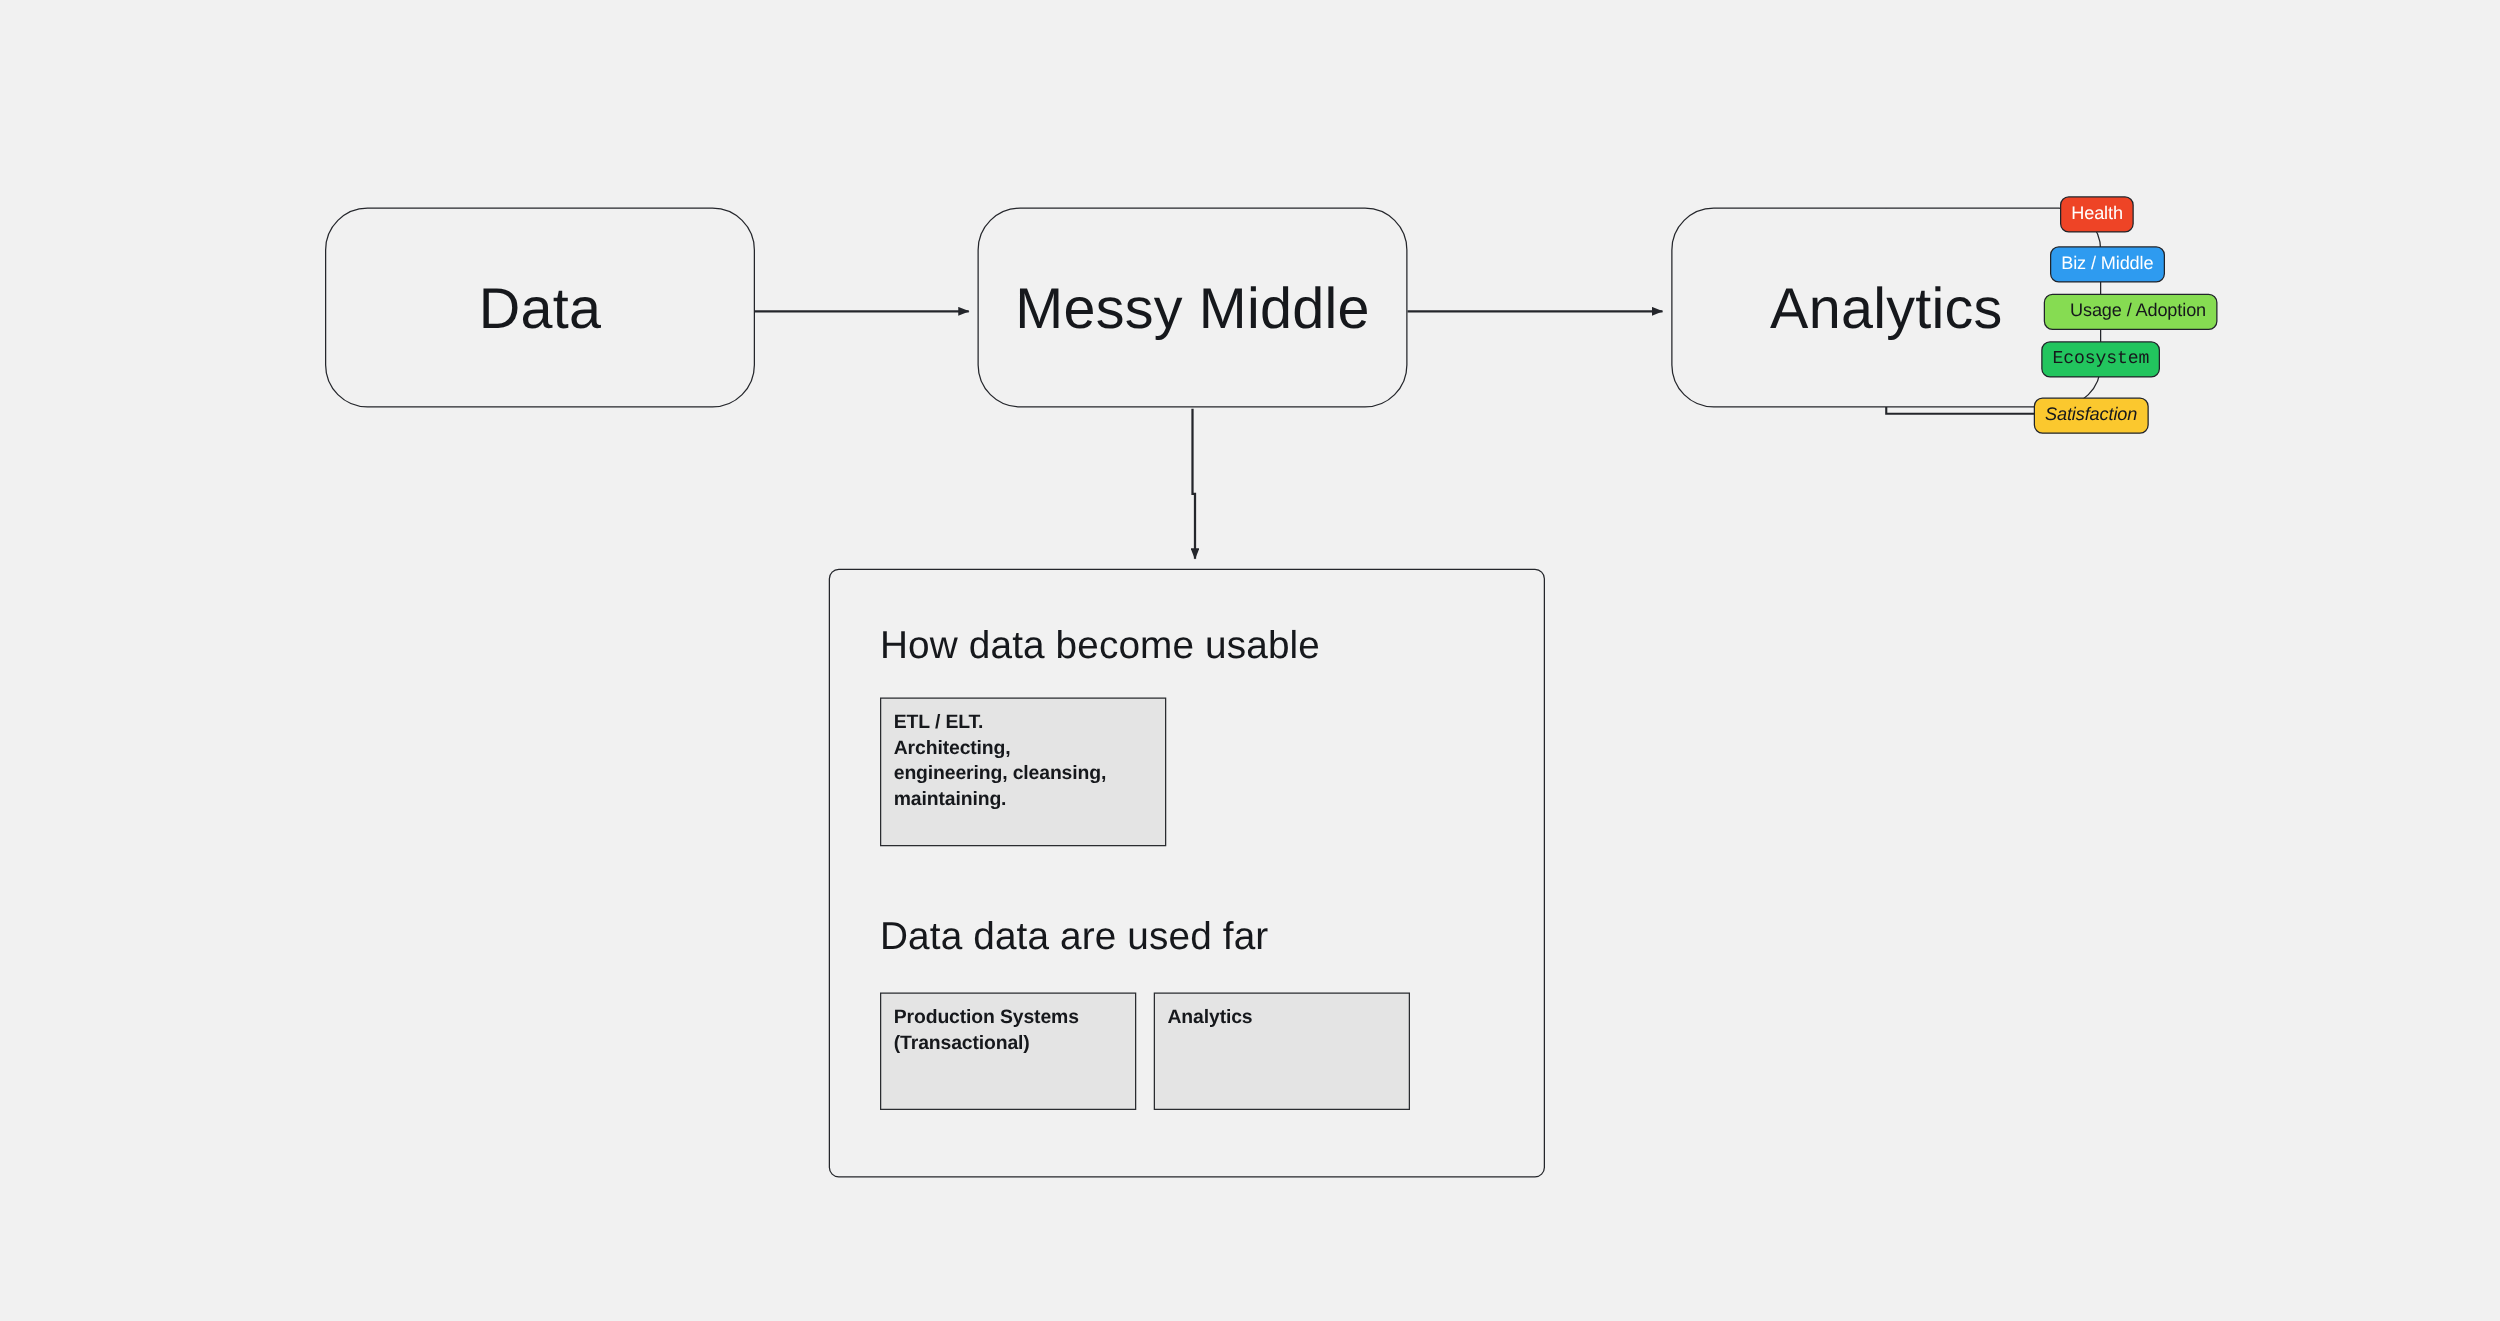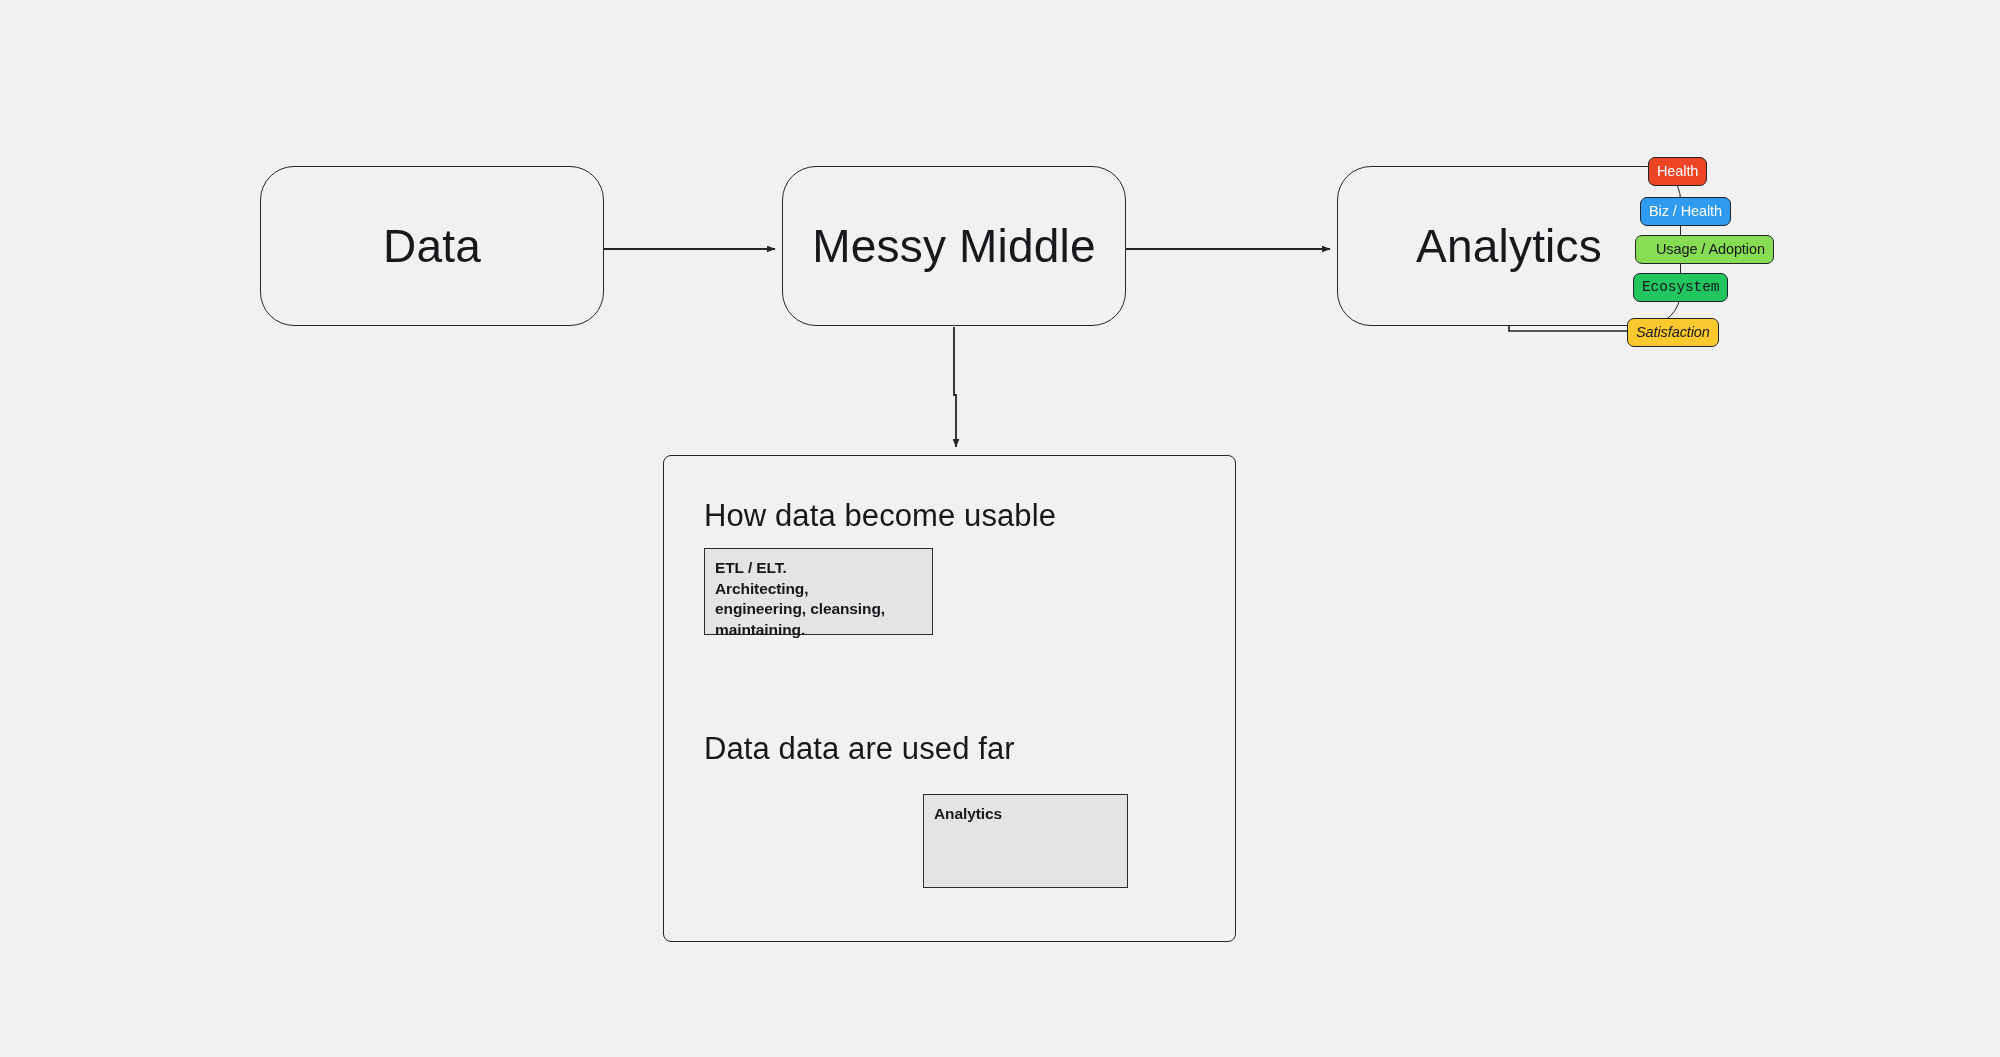--- a/index.html
+++ b/index.html
@@ -92,21 +92,21 @@
     padding: 9px 10px 8px 10px;
   }
   .fact-text {
     font-size: 15.5px;
     font-weight: 700;
     line-height: 1.33;
     color: #16181c;
     letter-spacing: -0.1px;
     white-space: pre-line;
   }
-  #fact-etl        { left: 40px;  top: 92px; width: 229px; height: 87px; }
+  #fact-etl        { left: 40px;  top: 102px; width: 229px; height: 119px; }
   #fact-production { left: 40px;  top: 338px; width: 205px; height: 94px; }
   #fact-analytics  { left: 259px; top: 338px; width: 205px; height: 94px; }
 
   
   .chip {
     position: absolute;
     box-sizing: border-box;
     border: 1.8px solid #21242a;
     border-radius: 7px;
     display: flex;
@@ -170,32 +170,36 @@
 
     <div class="fact-box" id="fact-etl" style="background: rgb(228, 228, 228);">
       <div class="fact-text">ETL / ELT.
 Architecting,
 engineering, cleansing,
 maintaining.</div>
     </div>
 
     <h2 class="section-heading" id="heading-usedfor">Data data are used far</h2>
 
+    <div class="fact-box" id="fact-production" style="background: rgb(228, 228, 228);">
+      <div class="fact-text">Production Systems
+(Transactional)</div>
+    </div>
 
     <div class="fact-box" id="fact-analytics" style="background: rgb(228, 228, 228);">
       <div class="fact-text">Analytics</div>
     </div>
   </div>
 
   <div class="chip" id="chip-health" style="left: 1648px; top: 157px; background: rgb(238, 68, 38); color: rgb(255, 255, 255); justify-content: flex-end;">
     <span class="chip-label">Health</span>
   </div>
 
   <div class="chip" id="chip-biz" style="left: 1640px; top: 197px; background: rgb(46, 155, 240); color: rgb(255, 255, 255);">
-    <span class="chip-label">Biz / Health</span>
+    <span class="chip-label">Biz / Middle</span>
   </div>
 
   <div class="chip" id="chip-usage" style="left: 1635px; top: 235px; background: rgb(134, 220, 82); color: rgb(22, 24, 28); padding-left: 20px;">
     <span class="chip-label">Usage / Adoption</span>
   </div>
 
   <div class="chip" id="chip-ecosystem" style="left: 1633px; top: 273px; background: #22c55e; color: rgb(22, 24, 28); font-family: Liberation Mono, monospace;">
     <span class="chip-label">Ecosystem</span>
   </div>
 

